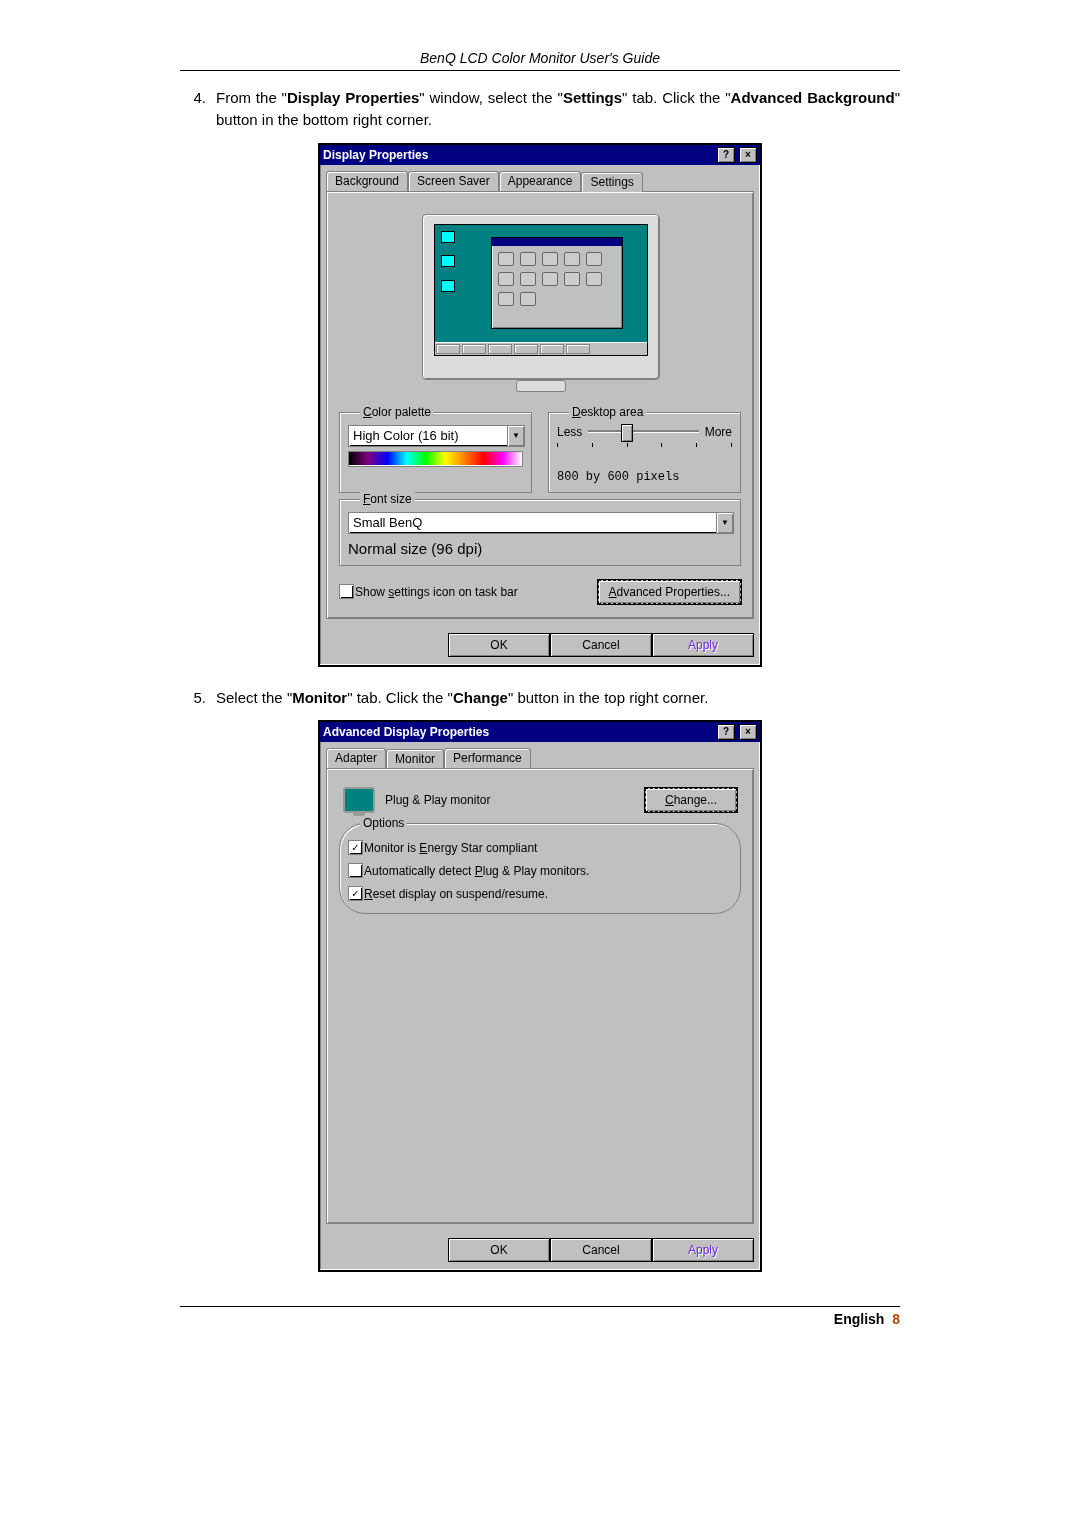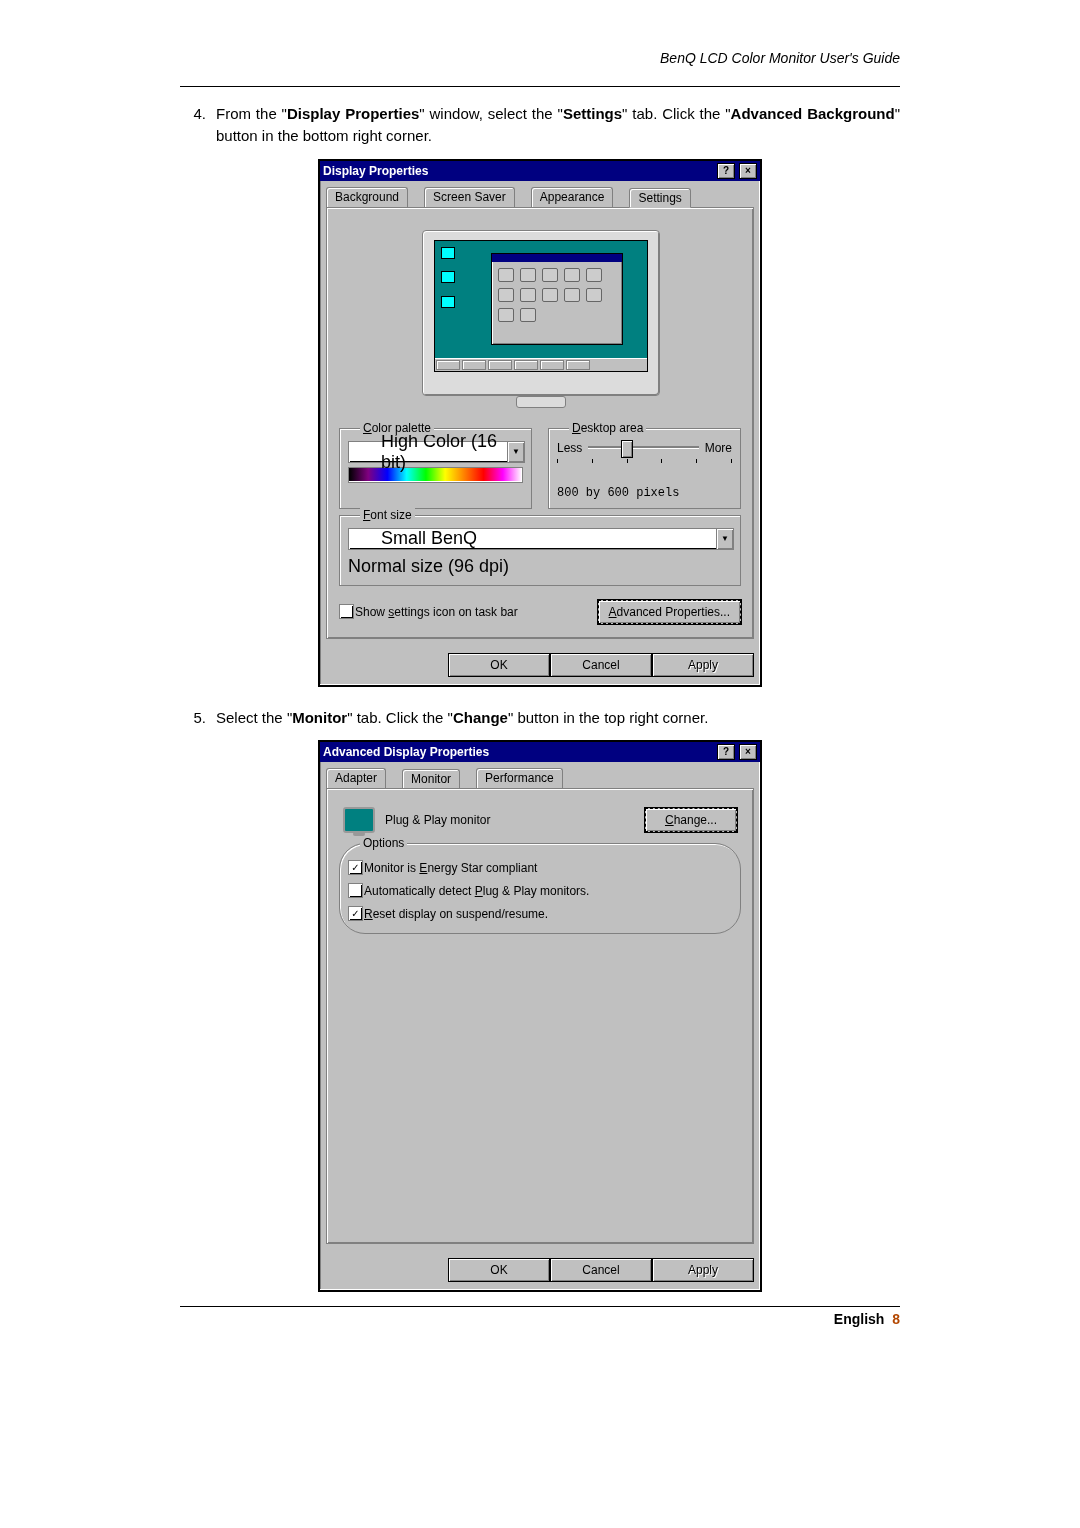--- a/index.html
+++ b/index.html
@@ -12,24 +12,24 @@
     color: #000;
   }
   .page {
     position: absolute;
     left: 180px;
     top: 50px;
     width: 720px;
   }
   .headerbar {
     border-bottom: 1px solid #000;
-    text-align: right;
+    text-align: center;
     font-style: italic;
     font-size: 14px;
-    padding-bottom: 20px;
+    padding-bottom: 4px;
     margin-bottom: 16px;
   }
   .instr {
     display: flex;
     font-size: 15px;
     line-height: 1.45;
     margin-bottom: 12px;
   }
   .instr .num {
     width: 26px;
@@ -73,21 +73,21 @@
     box-shadow: 1px 1px 0 #fff inset, -1px -1px 0 #808080 inset;
     color: #000;
     font-weight: 700;
     font-size: 10px;
     display: flex; align-items: center; justify-content: center;
     line-height: 1;
   }
   .tabstrip {
     padding: 6px 6px 0 6px;
     display: flex;
-    gap: 16px;
+    gap: 0;
     font-size: 12px;
   }
   .tab {
     border: 1px solid #808080;
     border-bottom: none;
     background: #c0c0c0;
     padding: 2px 8px;
     border-radius: 3px 3px 0 0;
     box-shadow: 1px 1px 0 #fff inset;
   }
@@ -165,52 +165,52 @@
   .row2 > * { flex:1; }
   .combo {
     width: 100%;
     display: flex;
     border: 1px solid #808080;
     box-shadow: 1px 1px 0 #fff inset, -1px -1px 0 #000 inset;
     background:#fff;
     height:20px;
     align-items:center;
   }
-  .combo .combovalue { flex:1; padding: 0 4px; font-size:18px;margin-left:28px; }
+  .combo .combovalue { flex:1; padding: 0 4px; font-size:13px; }
   .combo .combobtn {
     width:16px;height:100%;background:#c0c0c0;border-left:1px solid #808080;
     box-shadow:1px 1px 0 #fff inset,-1px -1px 0 #808080 inset;
     display:flex;align-items:center;justify-content:center;font-size:8px;
   }
   .rainbow {
     height:14px;
     border:1px solid #808080;
     box-shadow:-1px -1px 0 #fff inset;
     background: linear-gradient(90deg,#000,#800080,#0000ff,#00ffff,#00ff00,#ffff00,#ff8000,#ff0000,#ff00ff,#fff);
     margin-top:4px;
   }
   .slider-row{display:flex;align-items:center;gap:6px;font-size:12px;}
   .slider-track{flex:1;height:2px;background:#808080;position:relative;border-bottom:1px solid #fff;}
   .slider-thumb{position:absolute;left:30%;top:-6px;width:10px;height:16px;background:#c0c0c0;border:1px solid #000;box-shadow:1px 1px 0 #fff inset,-1px -1px 0 #808080 inset;}
   .slider-ticks{display:flex;justify-content:space-between;margin-top:4px;font-size:6px;color:#000;}
   .slider-ticks span{display:block;width:1px;height:4px;background:#000;}
-  .dpi-note{font-size:18px;margin-top:6px;}
+  .dpi-note{font-size:15px;margin-top:6px;}
   .bottomrow{display:flex;align-items:center;justify-content:space-between;margin-top:14px;}
   .chk{display:flex;align-items:center;gap:1px;font-size:12px;}
   .chkbox{width:13px;height:13px;border:1px solid #808080;background:#fff;box-shadow:1px 1px 0 #fff inset,-1px -1px 0 #000 inset;display:flex;align-items:center;justify-content:center;font-size:10px;line-height:1;}
   .btn9x{
     min-width:80px;height:22px;
     background:#c0c0c0;
     border:1px solid #000;
     box-shadow:1px 1px 0 #fff inset,-1px -1px 0 #808080 inset;
     font-size:12px;
     display:inline-flex;align-items:center;justify-content:center;padding:0 10px;
   }
   .btn9x.focused{border:1px dashed #000;outline:1px solid #000;}
-  .btn9x.disabled{color:#000000;text-shadow:1px 1px 0 #fff;}
+  .btn9x.disabled{color:#6d28d9;text-shadow:1px 1px 0 #fff;}
   .dlgbuttons{display:flex;gap:0;justify-content:flex-end;padding:8px 6px;}
   .under { text-decoration: underline; }
 
   
   .monitor-icon{
     width:28px;height:22px;background:#008080;border:2px solid #999;border-radius:3px;display:inline-block;vertical-align:middle;margin-right:10px;position:relative;
   }
   .monitor-icon::after{content:"";position:absolute;left:8px;bottom:-5px;width:12px;height:4px;background:#999;border-radius:2px;}
   .d2-top{display:flex;align-items:center;padding:8px 4px 4px 4px;}
   .d2-top .monlabel{flex:1;font-size:12px;}

